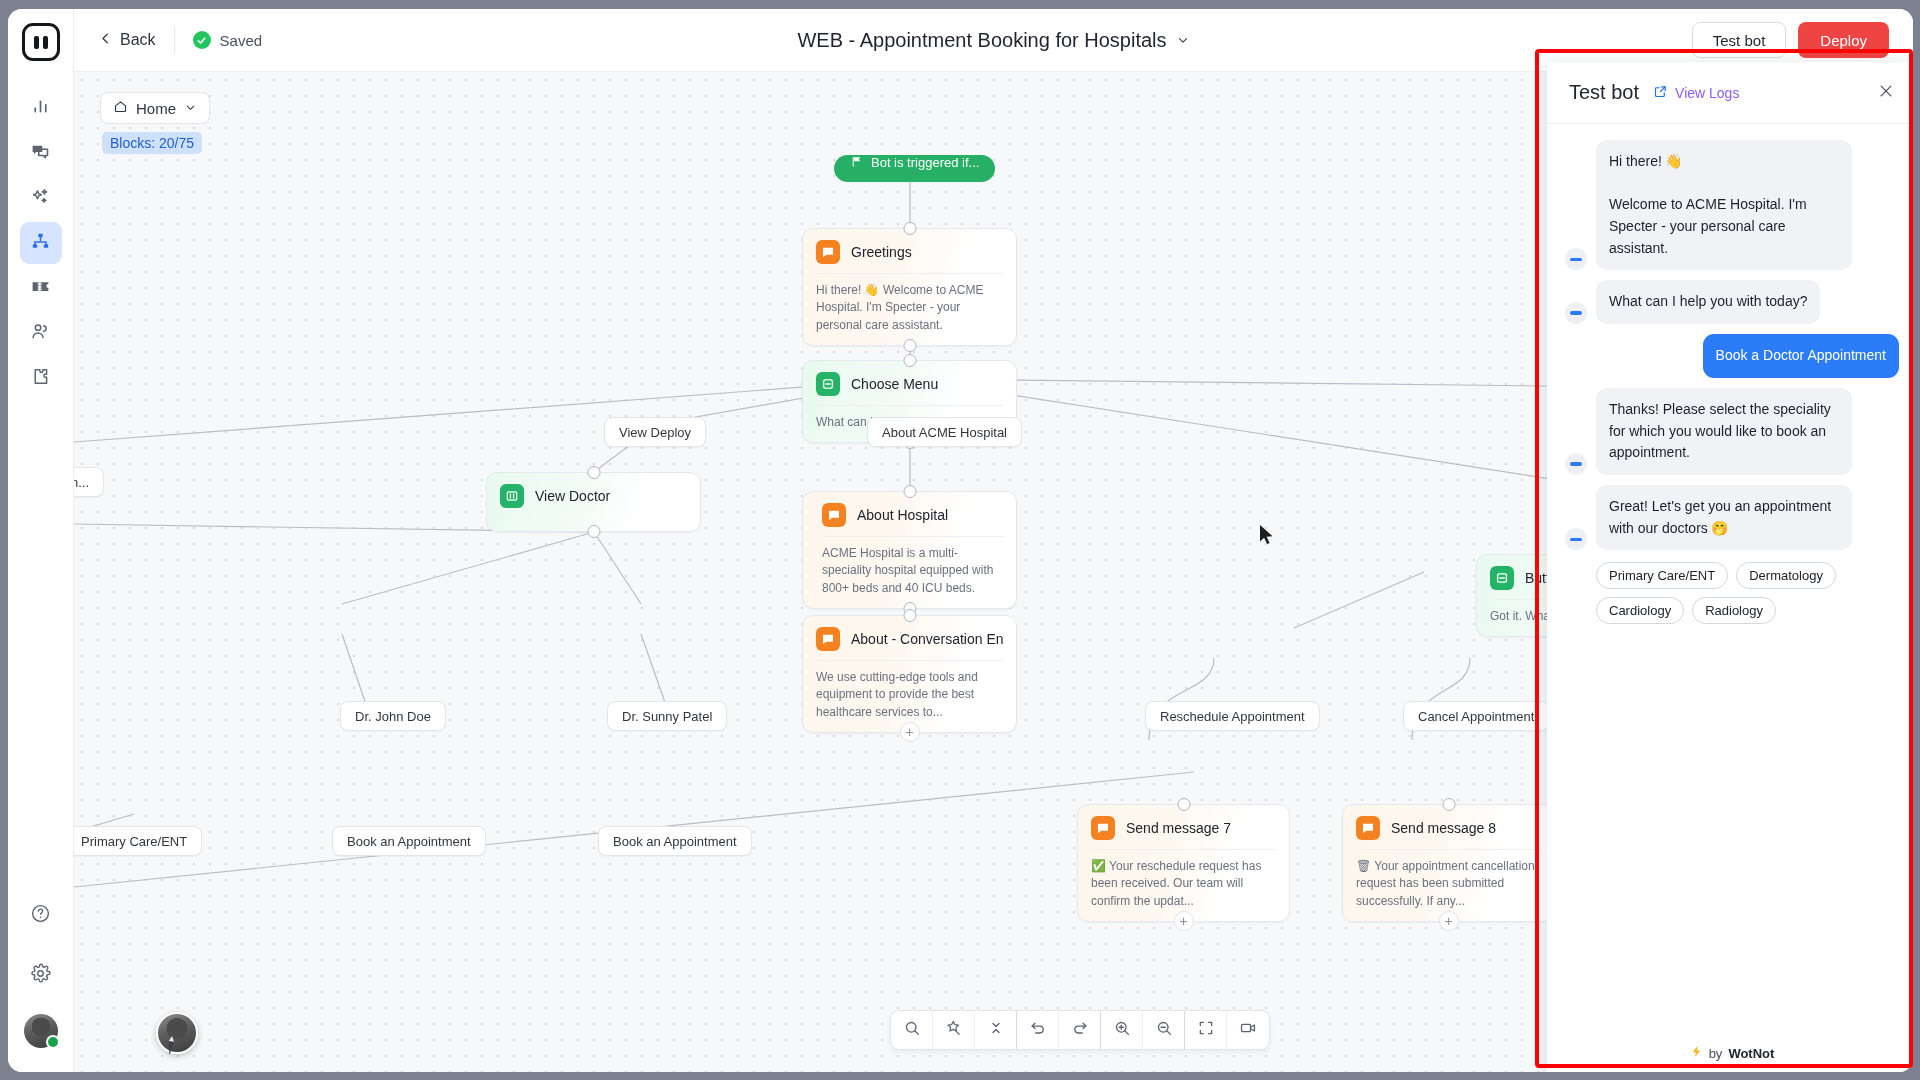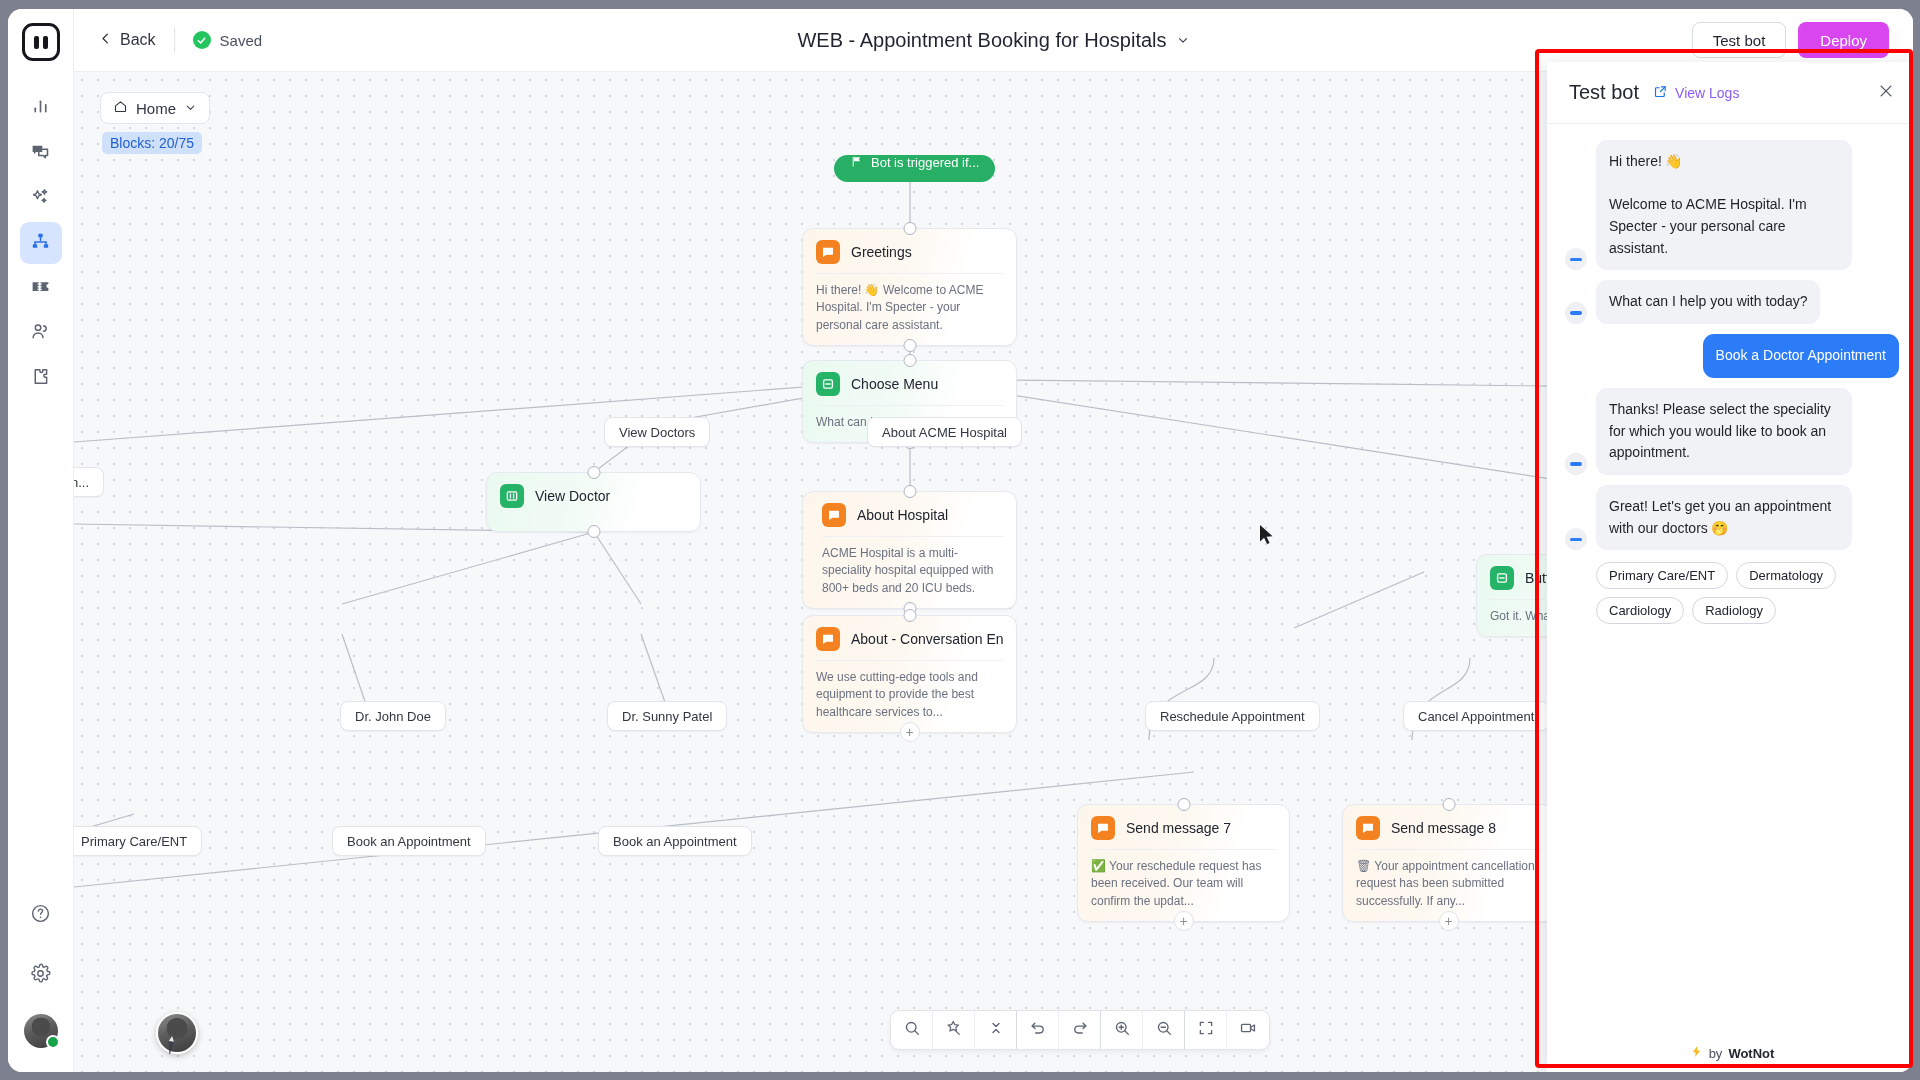--- a/index.html
+++ b/index.html
@@ -93,21 +93,21 @@
     margin-left:auto; display:flex; align-items:center; gap:12px; margin-right:24px;
   }
   .btn-outline {
     height:36px; padding:0 20px; border-radius:8px;
     border:1px solid #d7dae1; background:#fff; color:#1f2430;
     font-size:15px; cursor:pointer; display:flex; align-items:center;
     font-family:"Liberation Sans", sans-serif;
   }
   .btn-primary {
     height:36px; padding:0 22px; border-radius:8px;
-    border:none; background:#d946ef; color:#fff;
+    border:none; background:#ef4444; color:#fff;
     font-size:15px; cursor:pointer; display:flex; align-items:center;
     font-family:"Liberation Sans", sans-serif;
   }
 
   
   .canvas {
     position:absolute; left:66px; top:63px;
     width:1839px; height:1000px;
     background-color:#f7f8fa;
     background-image: radial-gradient(#d3d7e0 1px, transparent 1.1px);
@@ -513,21 +513,21 @@
         </div>
         <div class="node-sep"></div>
         <div class="node-body">What can I help you with today?</div>
         <span class="port bot"></span>
       </div>
 
       <div class="chip" style="left:-28px; top:395px; width:58px; justify-content:flex-end;">
         <span>n...</span>
       </div>
       <div class="chip" style="left:530px; top:345px;">
-        <span>View Doctors</span>
+        <span>View Deploy</span>
       </div>
       <div class="chip" style="left:793px; top:345px;">
         <span>About ACME Hospital</span>
       </div>
 
       <div class="node tint-green" style="left:412px; top:400px; width:215px; height:60px;">
         <span class="port top"></span>
         <div class="node-head">
           <span class="node-ico ico-green">
             <svg width="14" height="14" viewBox="0 0 24 24" fill="none" stroke="#fff" stroke-width="2.2">
@@ -545,21 +545,21 @@
         <span class="port top"></span>
         <div class="node-head">
           <span class="node-ico ico-orange">
             <svg width="14" height="14" viewBox="0 0 24 24" fill="#fff">
                 <path d="M3.5 4.5h17v12h-11l-6 4.2v-4.2h0z"></path>
               </svg>
           </span>
           <span class="node-title">About Hospital</span>
         </div>
         <div class="node-sep"></div>
-        <div class="node-body">ACME Hospital is a multi-speciality hospital equipped with 800+ beds and 20 ICU beds.</div>
+        <div class="node-body">ACME Hospital is a multi-speciality hospital equipped with 800+ beds and 40 ICU beds.</div>
         <span class="port bot"></span>
       </div>
 
       <div class="node tint-orange" style="left:728px; top:543px; width:215px;">
         <span class="port top"></span>
         <div class="node-head">
           <span class="node-ico ico-orange">
             <svg width="14" height="14" viewBox="0 0 24 24" fill="#fff">
                 <path d="M3.5 4.5h17v12h-11l-6 4.2v-4.2h0z"></path>
               </svg>

